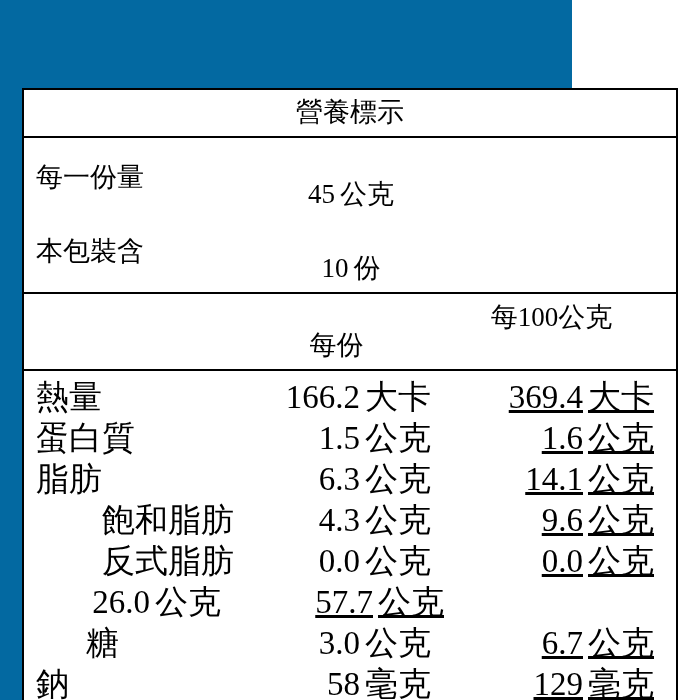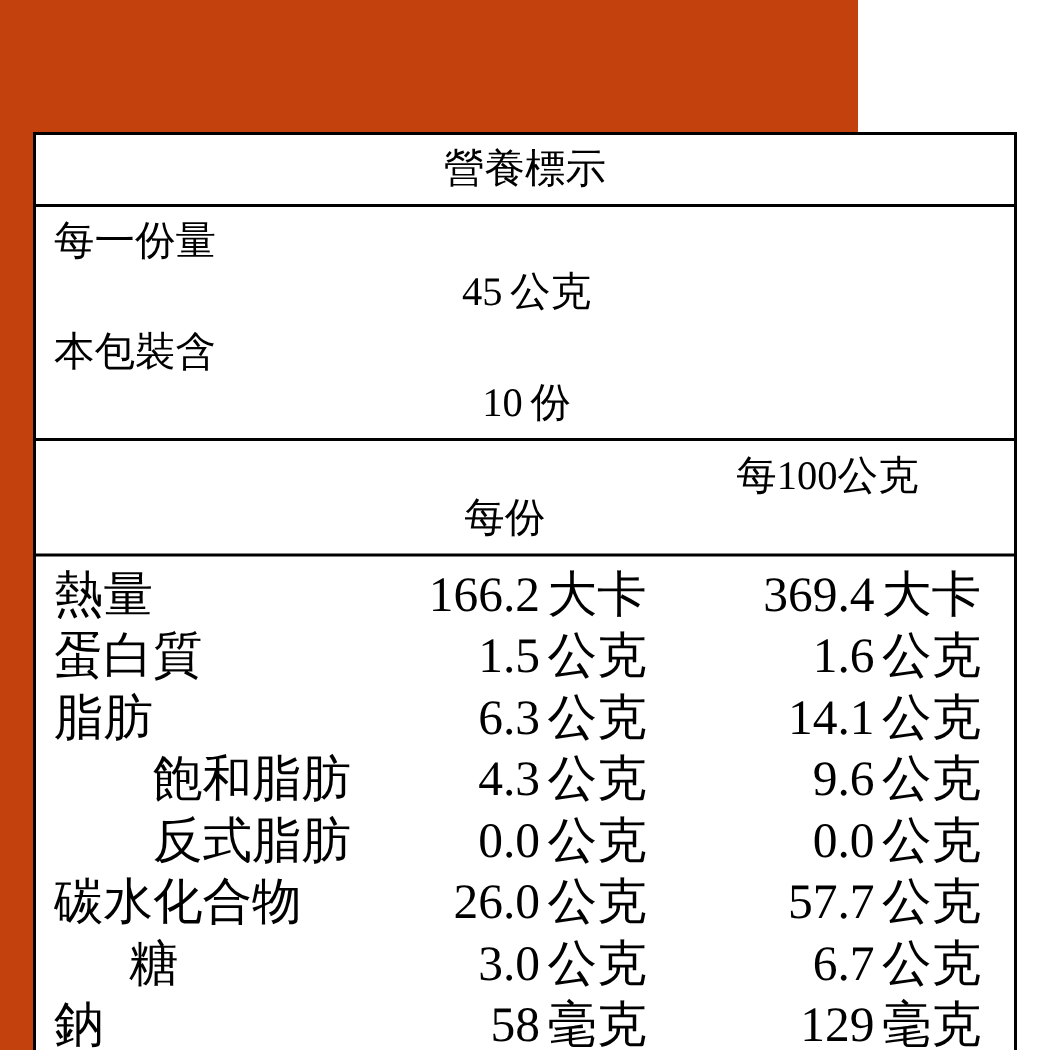--- a/index.html
+++ b/index.html
@@ -11,21 +11,21 @@
     width: 700px;
     height: 700px;
     font-family: "Liberation Serif", "DejaVu Serif", serif;
     color: #000000;
     overflow: hidden;
   }
   .page {
     position: relative;
     width: 572px;
     height: 700px;
-    background: #c2410c;
+    background: #0369a1;
   }
   .label-box {
     position: absolute;
     left: 22px;
     top: 88px;
     width: 656px;
     border: 2px solid #000;
     box-sizing: border-box;
     background: #fff;
   }
@@ -35,21 +35,21 @@
     line-height: 40px;
     padding: 2px 0 4px 0;
     border-bottom: 2px solid #000;
   }
   .serving-block {
     border-bottom: 2px solid #000;
     padding: 2px 0 4px 0;
   }
   .row {
     display: flex;
-    align-items: flex-start;
+    align-items: center;
     font-size: 27px;
     line-height: 40px;
   }
   .serving-block .row .c-name {
     width: 232px;
     padding-left: 12px;
     box-sizing: border-box;
     text-align: left;
     white-space: nowrap;
   }
@@ -109,20 +109,21 @@
     text-align: right;
     padding-right: 8px;
     white-space: nowrap;
   }
   .n-100 {
     width: 225px;
     box-sizing: border-box;
     text-align: right;
     padding-right: 10px;
     white-space: nowrap;
+    text-decoration: underline;
   }
   .num {
     font-family: "Liberation Serif", "DejaVu Serif", serif;
   }
   .unit {
     margin-left: 5px;
   }
 </style>
 </head>
 <body>
@@ -175,21 +176,20 @@
         <div class="n-100"><span class="num">9.6</span><span class="unit">公克</span></div>
       </div>
 
       <div class="n-row">
         <div class="n-name indent">反式脂肪</div>
         <div class="n-per"><span class="num">0.0</span><span class="unit">公克</span></div>
         <div class="n-100"><span class="num">0.0</span><span class="unit">公克</span></div>
       </div>
 
       <div class="n-row">
-        <div class="n-name">碳水化合物</div>
         <div class="n-per"><span class="num">26.0</span><span class="unit">公克</span></div>
         <div class="n-100"><span class="num">57.7</span><span class="unit">公克</span></div>
       </div>
 
       <div class="n-row">
         <div class="n-name indent2">糖</div>
         <div class="n-per"><span class="num">3.0</span><span class="unit">公克</span></div>
         <div class="n-100"><span class="num">6.7</span><span class="unit">公克</span></div>
       </div>
 

